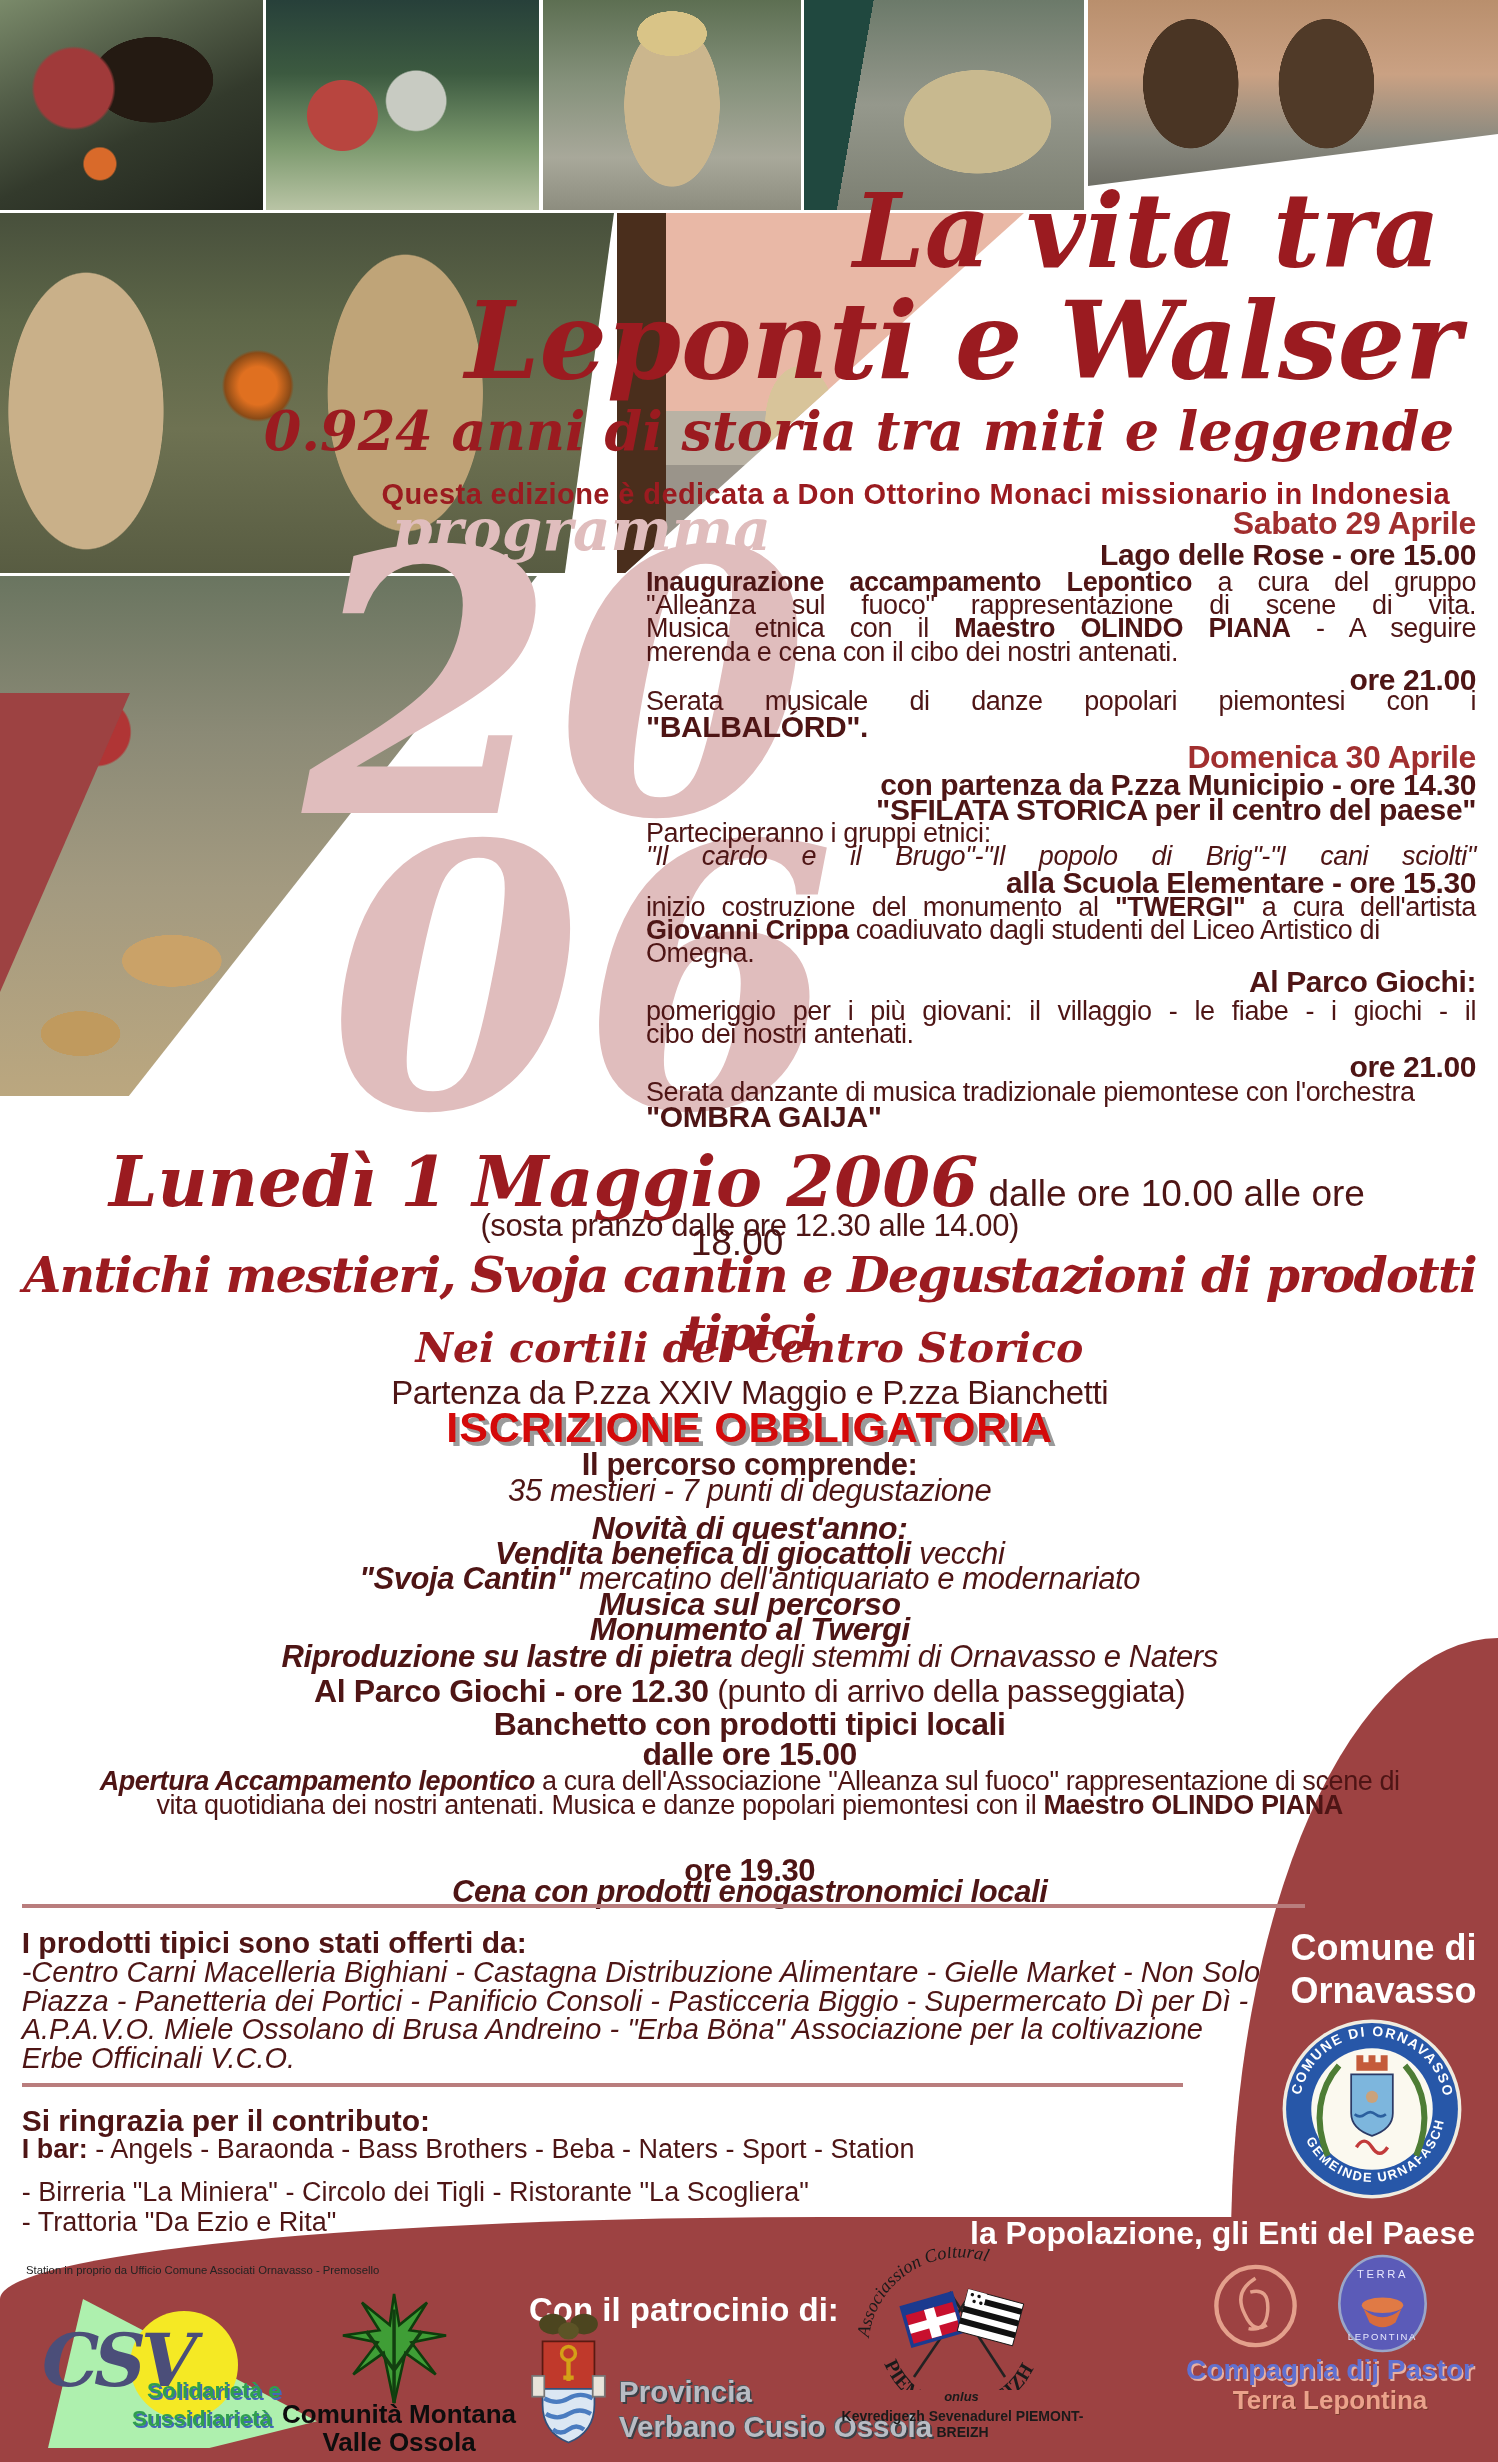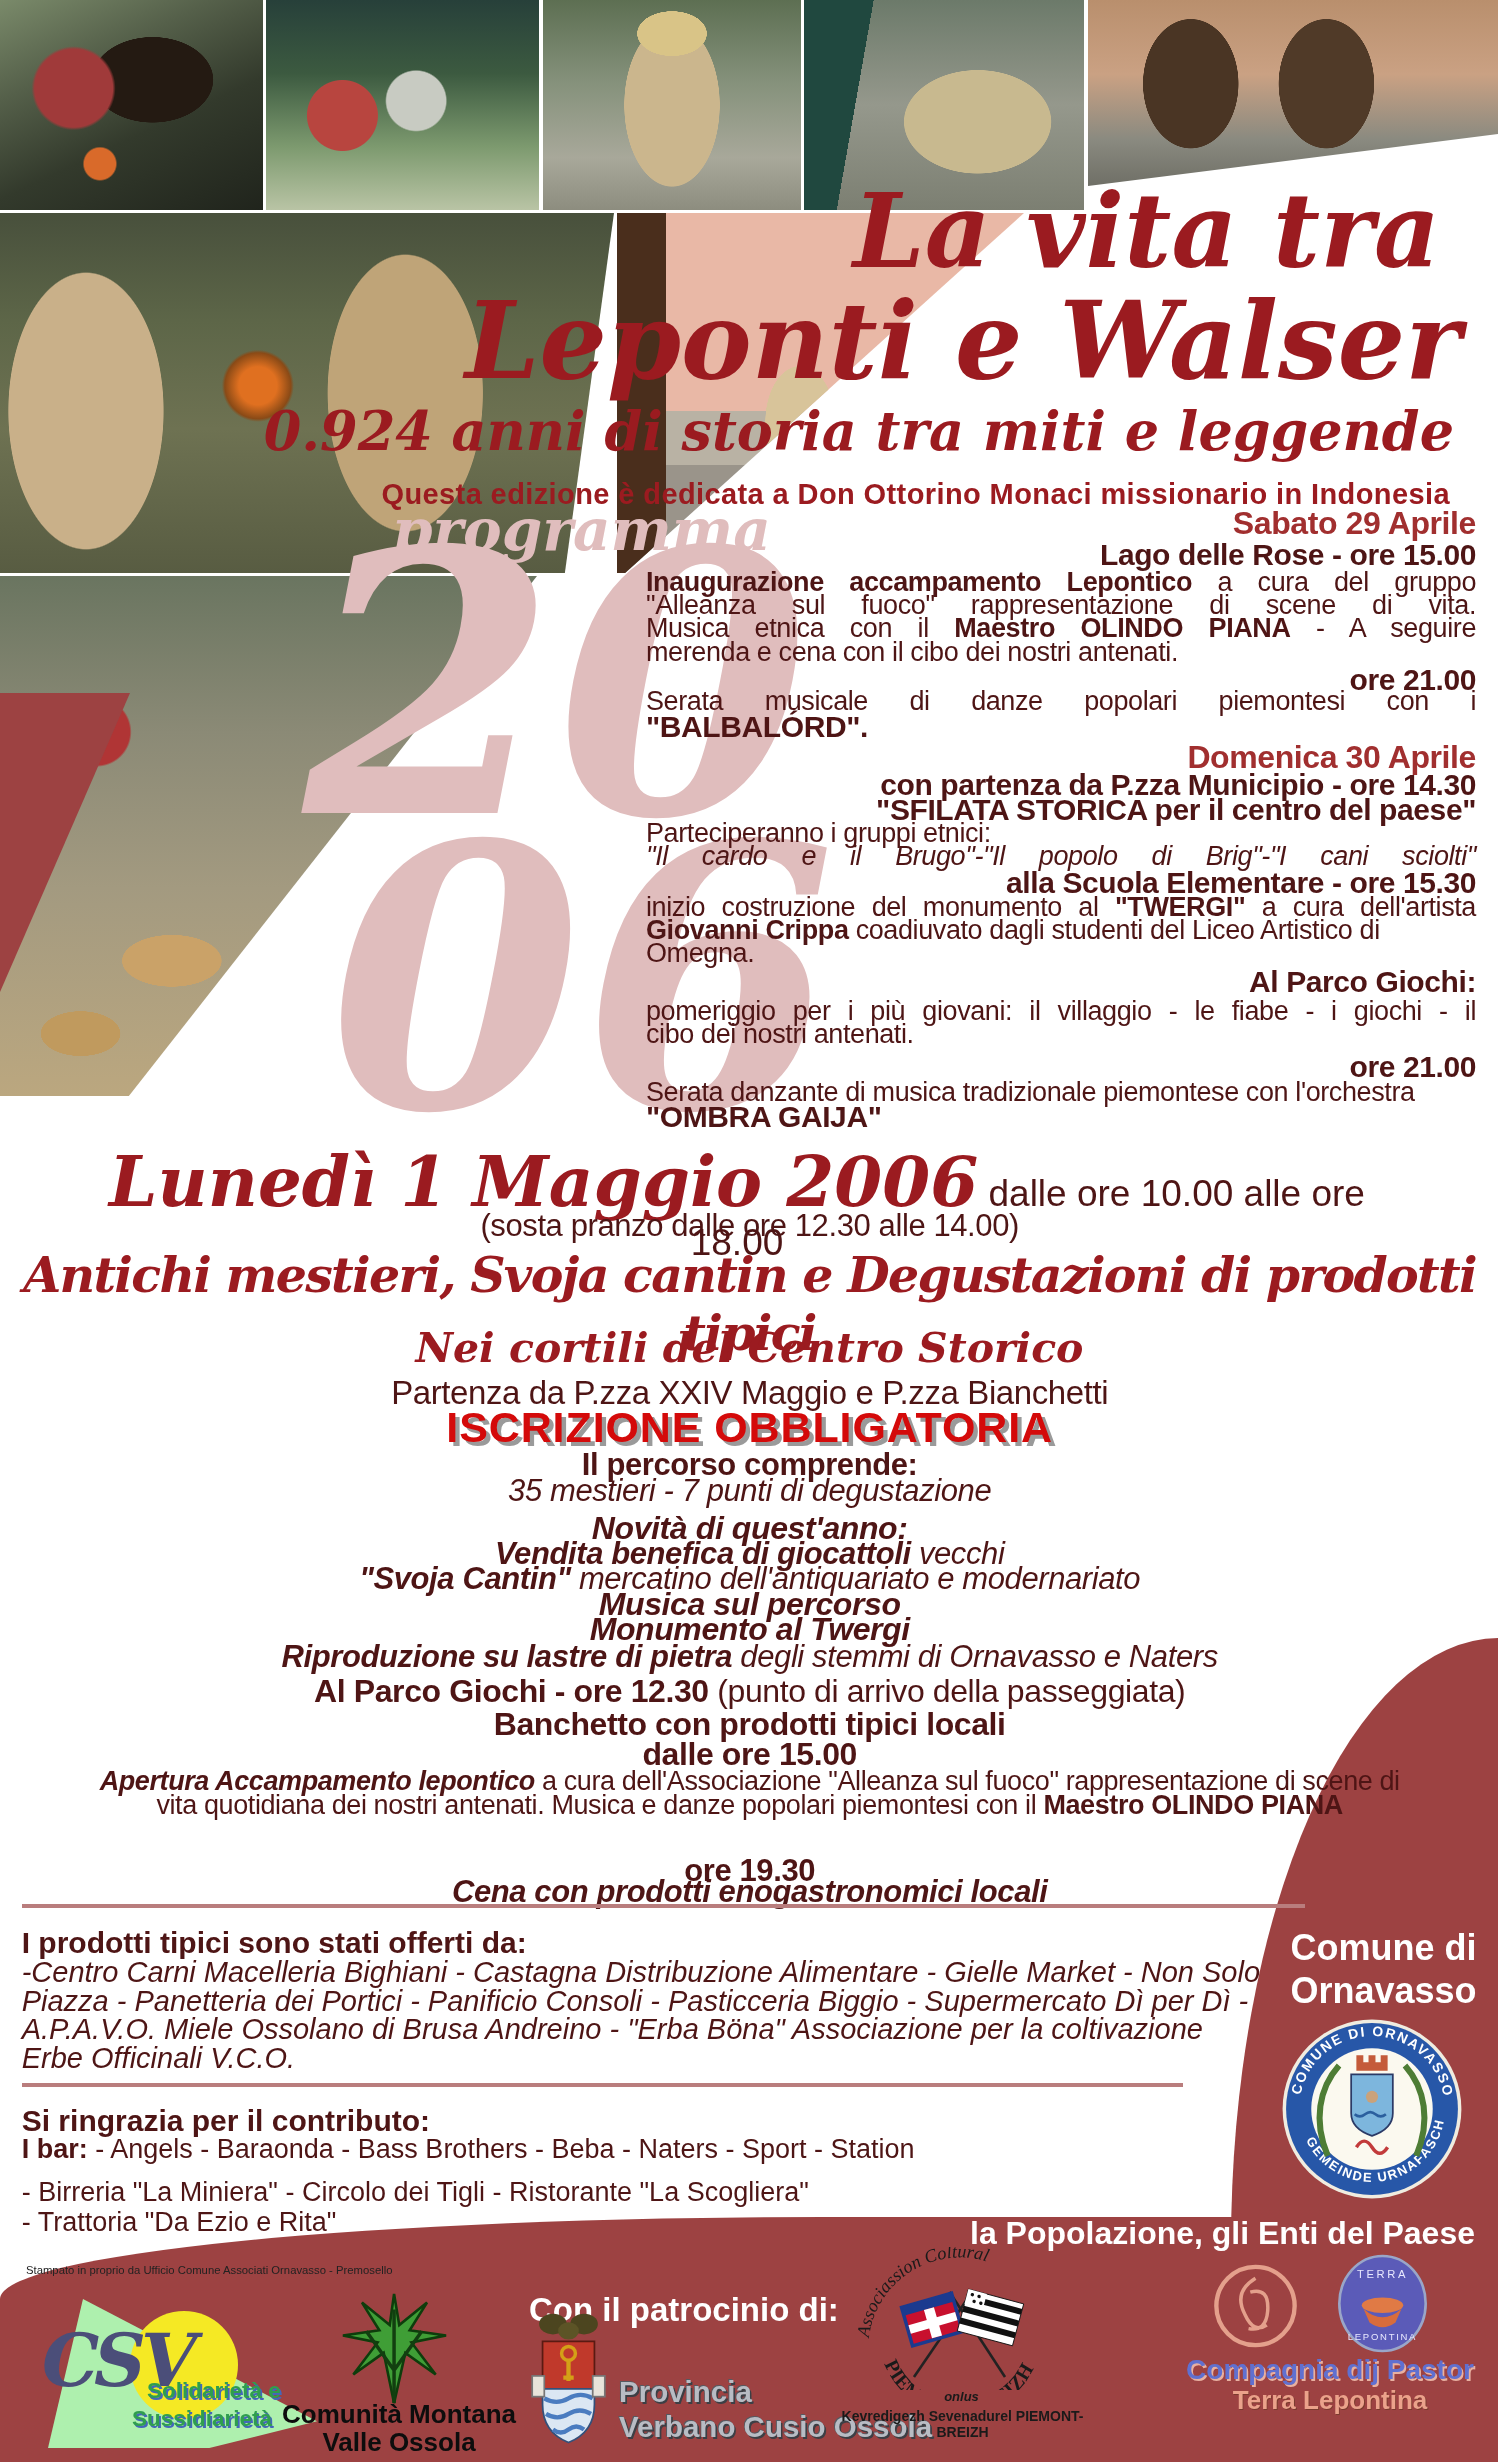--- a/index.html
+++ b/index.html
@@ -180,21 +180,21 @@
     <path d="M55,160 C38,120 45,82 68,56" stroke="#4e7d35" stroke-width="7" fill="none"></path>
     <path d="M157,160 C174,120 167,82 144,56" stroke="#4e7d35" stroke-width="7" fill="none"></path>
     <path d="M88,44 h8 v8 h6 v-8 h8 v8 h6 v-8 h8 v18 h-36 z" fill="#c45b3a"></path>
     <path d="M82,66 h48 v45 q0,18 -24,26 q-24,-8 -24,-26 z" fill="#7db6dd" stroke="#2b3a66" stroke-width="2"></path>
     <circle cx="106" cy="92" r="7" fill="#caa27a"></circle>
     <path d="M86,112 q6,5 12,0 t12,0 t12,0" stroke="#2b5f9e" stroke-width="3" fill="none"></path>
     <path d="M88,150 q9,-14 18,0 q9,14 18,0" stroke="#c23b3b" stroke-width="4" fill="none"></path>
   </svg>
   <div class="abs b white r z3" style="right:24px;top:2215px;width:659px;font-size:32px;">la Popolazione, gli Enti del Paese</div>
 
-  <div class="abs z3" style="left:26px;top:2264px;font-size:11.3px;color:#222;">Stampato in proprio da Ufficio Comune Associati Ornavasso - Premosello</div>
+  <div class="abs z3" style="left:26px;top:2264px;font-size:11.3px;color:#222;">Station in proprio da Ufficio Comune Associati Ornavasso - Premosello</div>
 
   <div class="abs z3" style="left:48px;top:2299px;width:269px;height:149px;background:#aef0ae;clip-path:polygon(13% 0,100% 82%,60% 100%,0 100%);"></div>
   <div class="abs z3" style="left:130px;top:2311px;width:108px;height:108px;border-radius:50%;background:#f5e924;"></div>
   <div class="abs z3" style="left:42px;top:2325px;font-family:'DejaVu Serif',serif;font-style:italic;font-weight:bold;font-size:72px;line-height:1;color:#4b4e79;letter-spacing:-5.2px;">CSV</div>
   <div class="abs b z3" style="left:147px;top:2378px;font-size:22.5px;color:#2f9e4f;text-shadow:1.7px 1.7px 0 #4466bb;">Solidarietà e</div>
   <div class="abs b z3" style="left:132px;top:2406px;font-size:22.5px;color:#2f9e4f;text-shadow:1.7px 1.7px 0 #4466bb;">Sussidiarietà</div>
 
   <svg class="abs z3" style="left:336px;top:2292px;" width="117" height="113" viewBox="0 0 135 130">
     <path d="M67,128 L55,70 L20,95 L48,58 L8,50 L50,44 L30,12 L62,38 L67,2 L73,38 L105,12 L85,44 L127,50 L87,58 L115,95 L80,70 Z" fill="#3f9e36" stroke="#0e3d0c" stroke-width="3"></path>
     <path d="M67,128 L67,20 M67,90 L35,45 M67,90 L99,45" stroke="#123f10" stroke-width="4" fill="none"></path>

